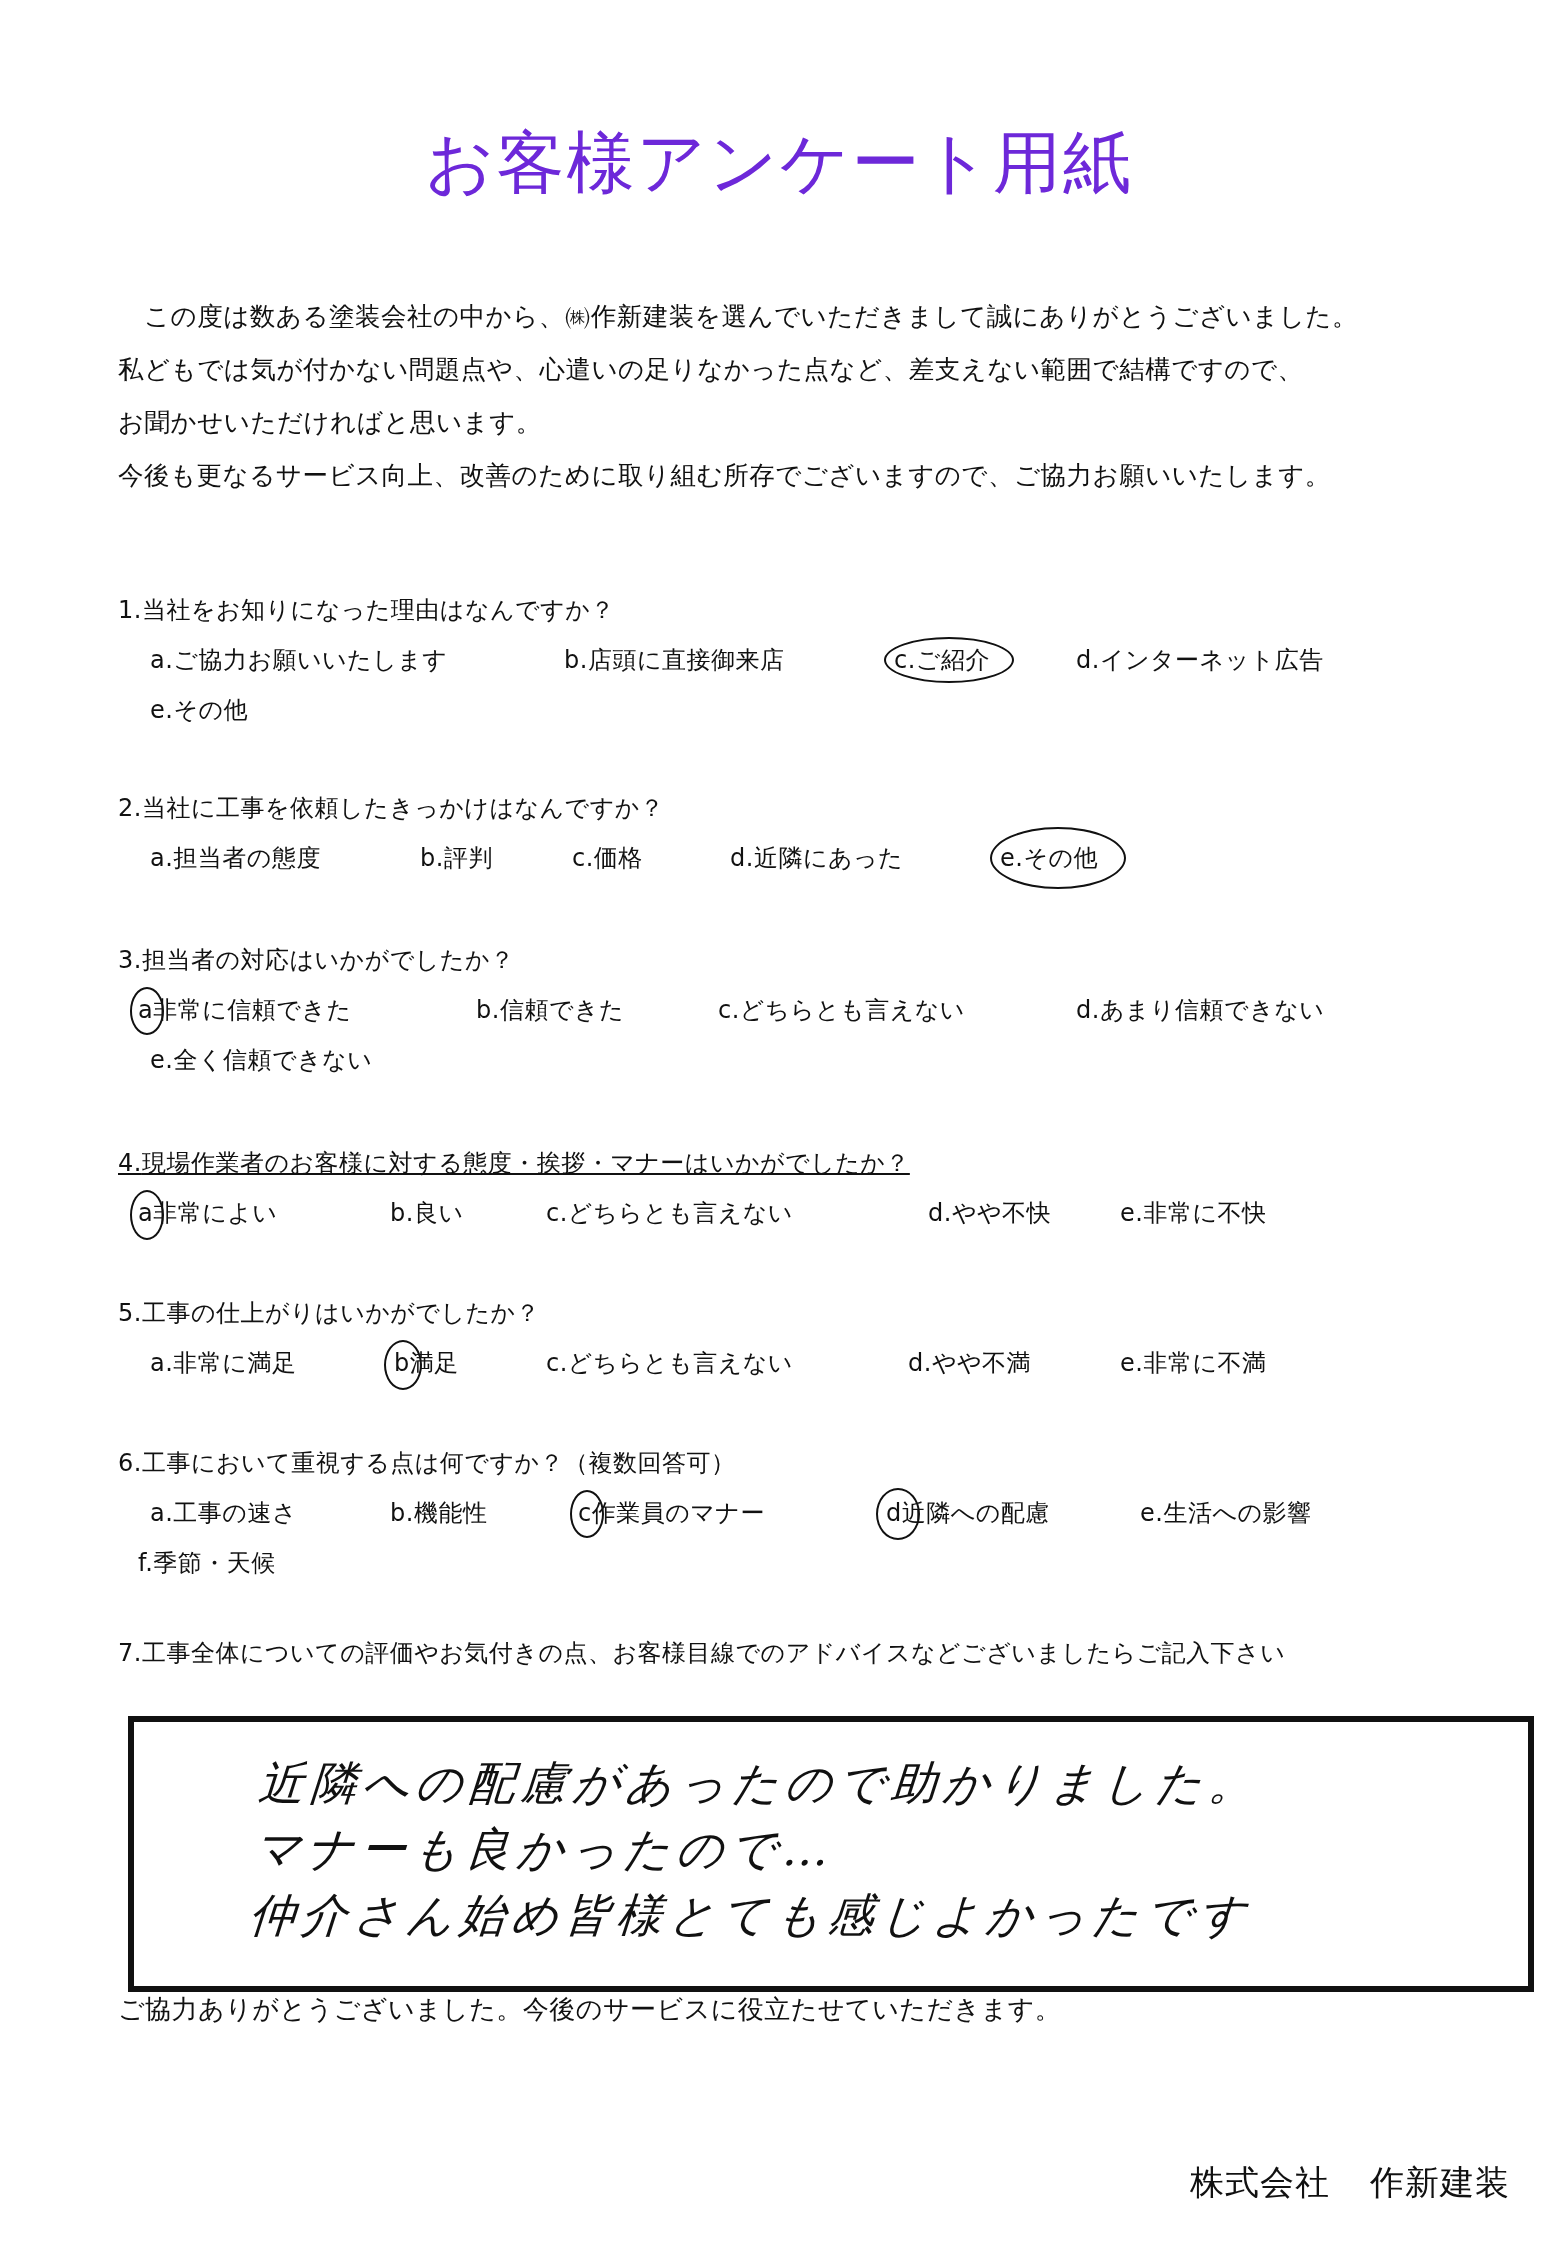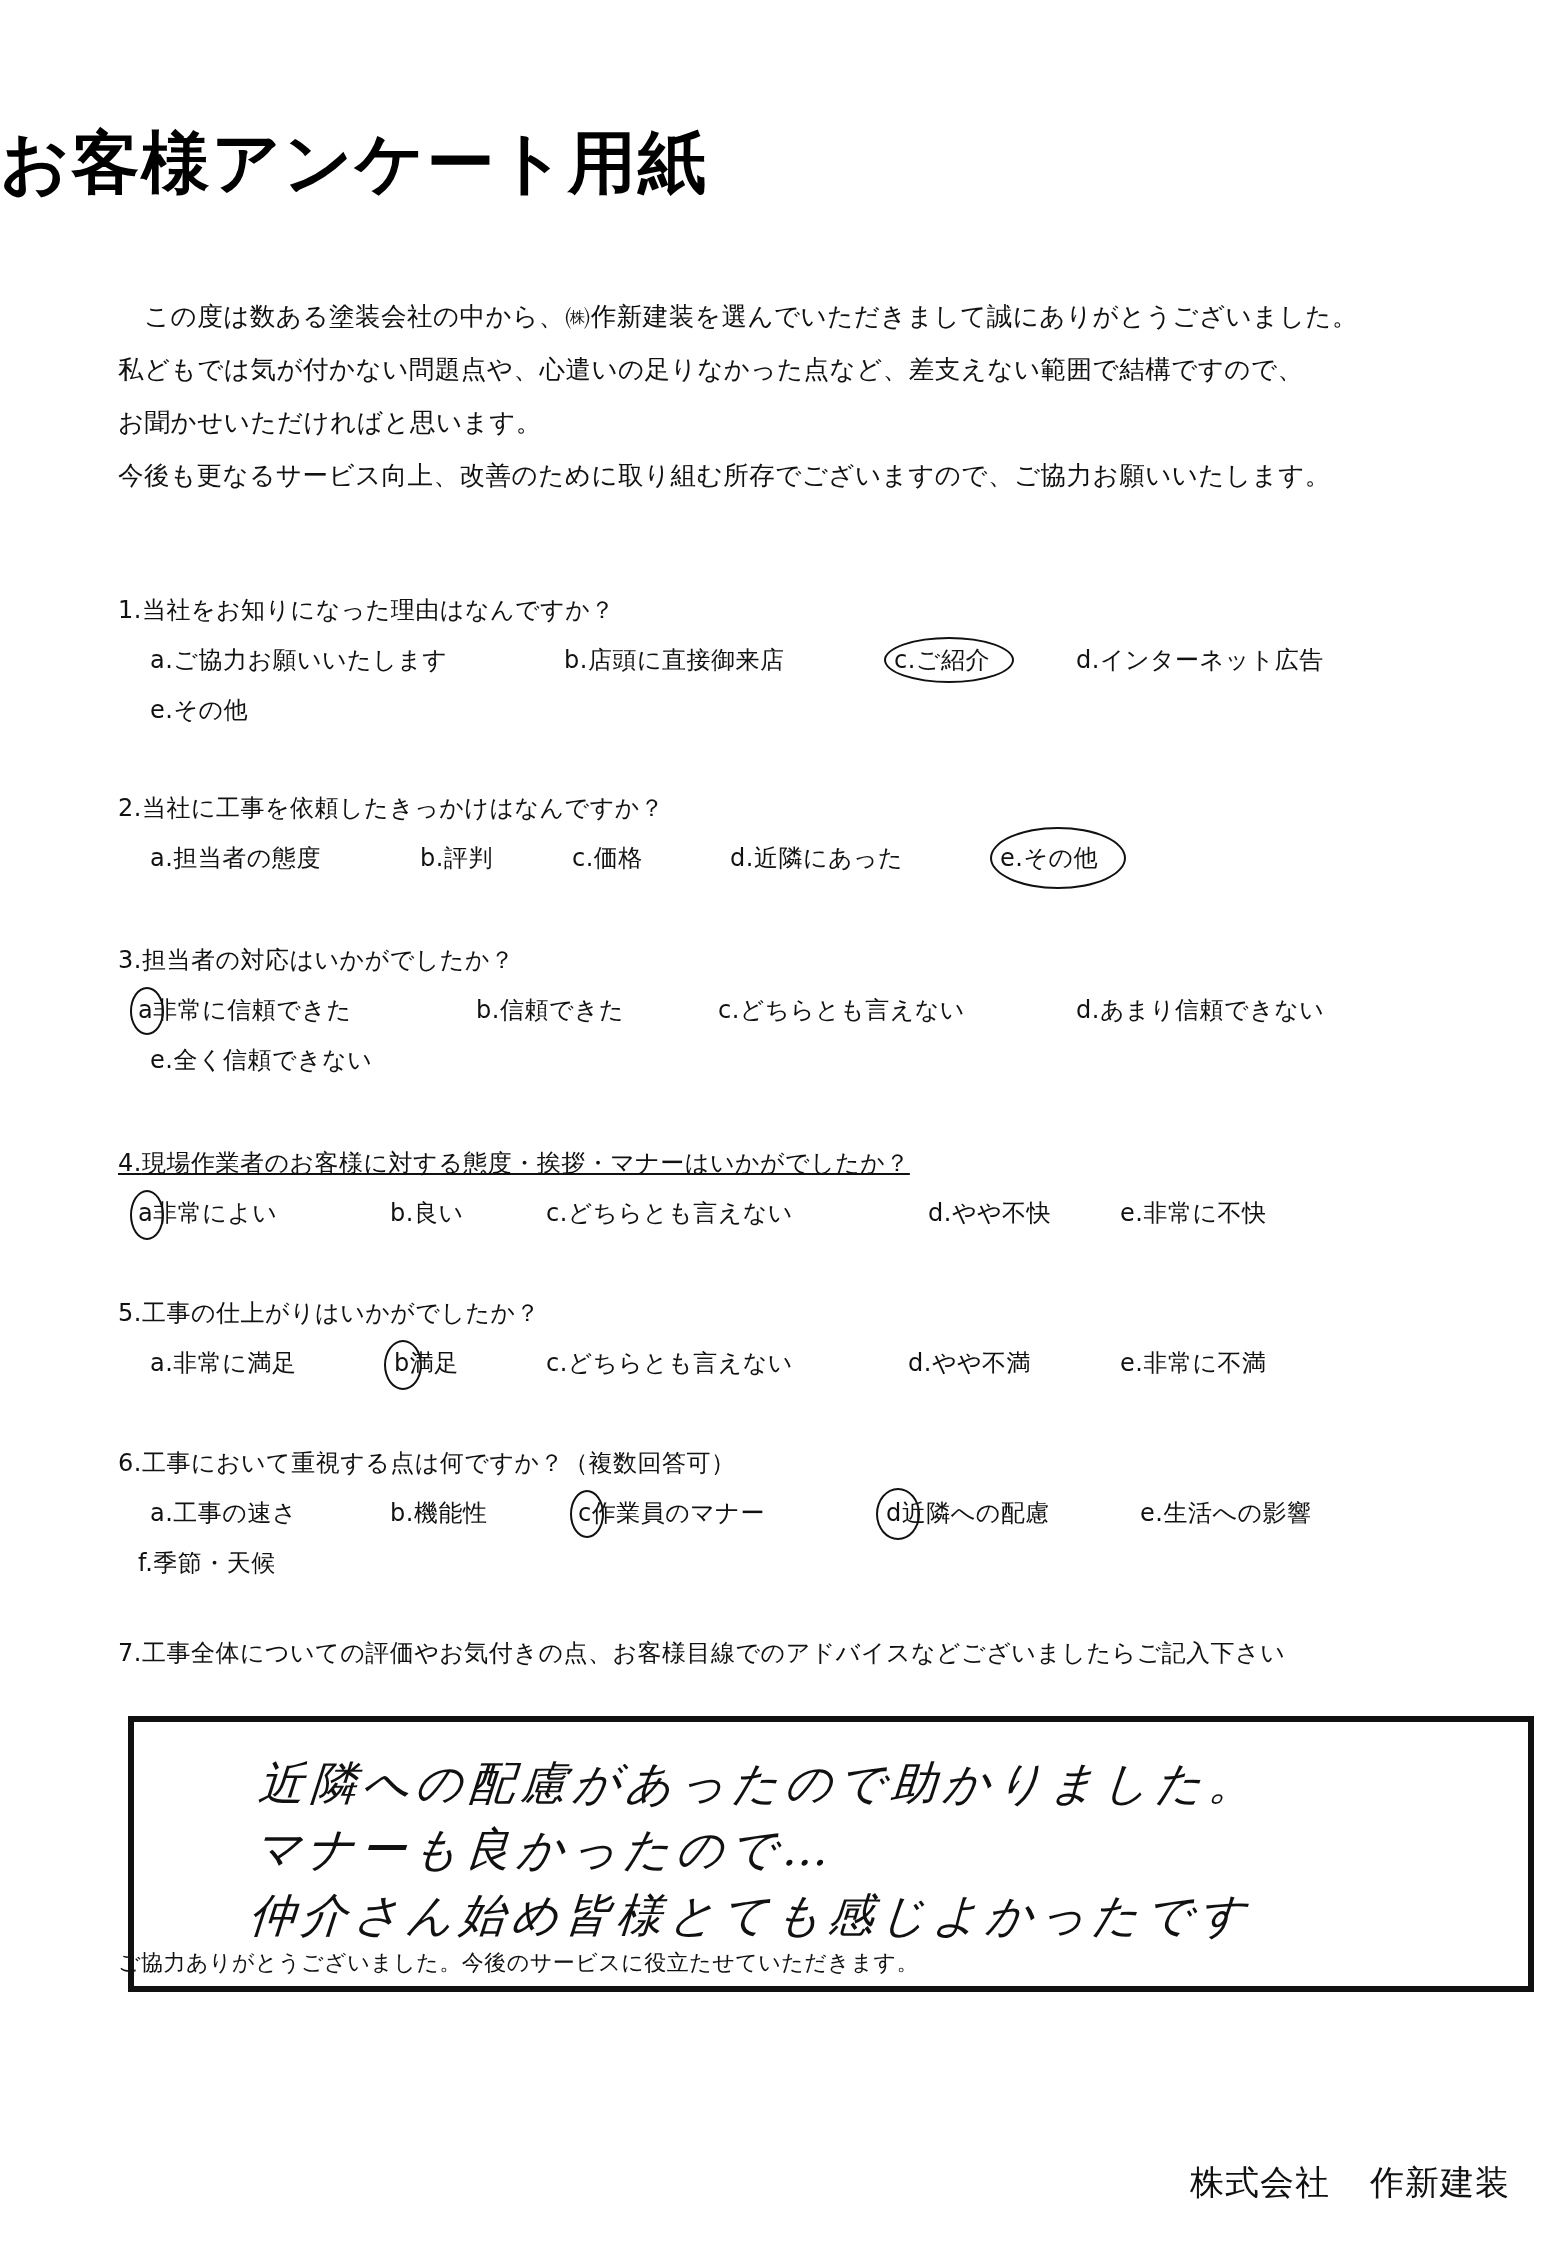--- a/index.html
+++ b/index.html
@@ -13,25 +13,26 @@
       position: relative;
       overflow: hidden;
       color: #111111;
       font-family: "DejaVu Sans", "Liberation Sans", sans-serif;
     }
     .page-title {
       position: absolute;
       left: 0;
       width: 1558px;
       top: 118px;
+      text-align: center;
       font-family: "DejaVu Serif", "Liberation Serif", serif;
       font-size: 68px;
       letter-spacing: 2px;
-      font-weight: bold;
-      color: #000000;
+      font-weight: normal;
+      color: #6d28d9;
     }
     .intro {
       position: absolute;
       left: 118px;
       top: 290px;
       width: 1420px;
       font-size: 25.5px;
       line-height: 53px;
       letter-spacing: 0.5px;
     }
@@ -87,22 +88,22 @@
       font-style: italic;
       letter-spacing: 6px;
       color: #111;
       transform: skewX(-4deg);
     }
     .handwriting .hw-line { display: block; white-space: nowrap; }
 
     .thanks {
       position: absolute;
       left: 118px;
-      top: 1948px;
-      font-size: 22px;
+      top: 1992px;
+      font-size: 26px;
       letter-spacing: 0.5px;
       white-space: nowrap;
     }
     .company {
       position: absolute;
       right: 48px;
       top: 2160px;
       font-size: 34px;
       letter-spacing: 1px;
       white-space: nowrap;

